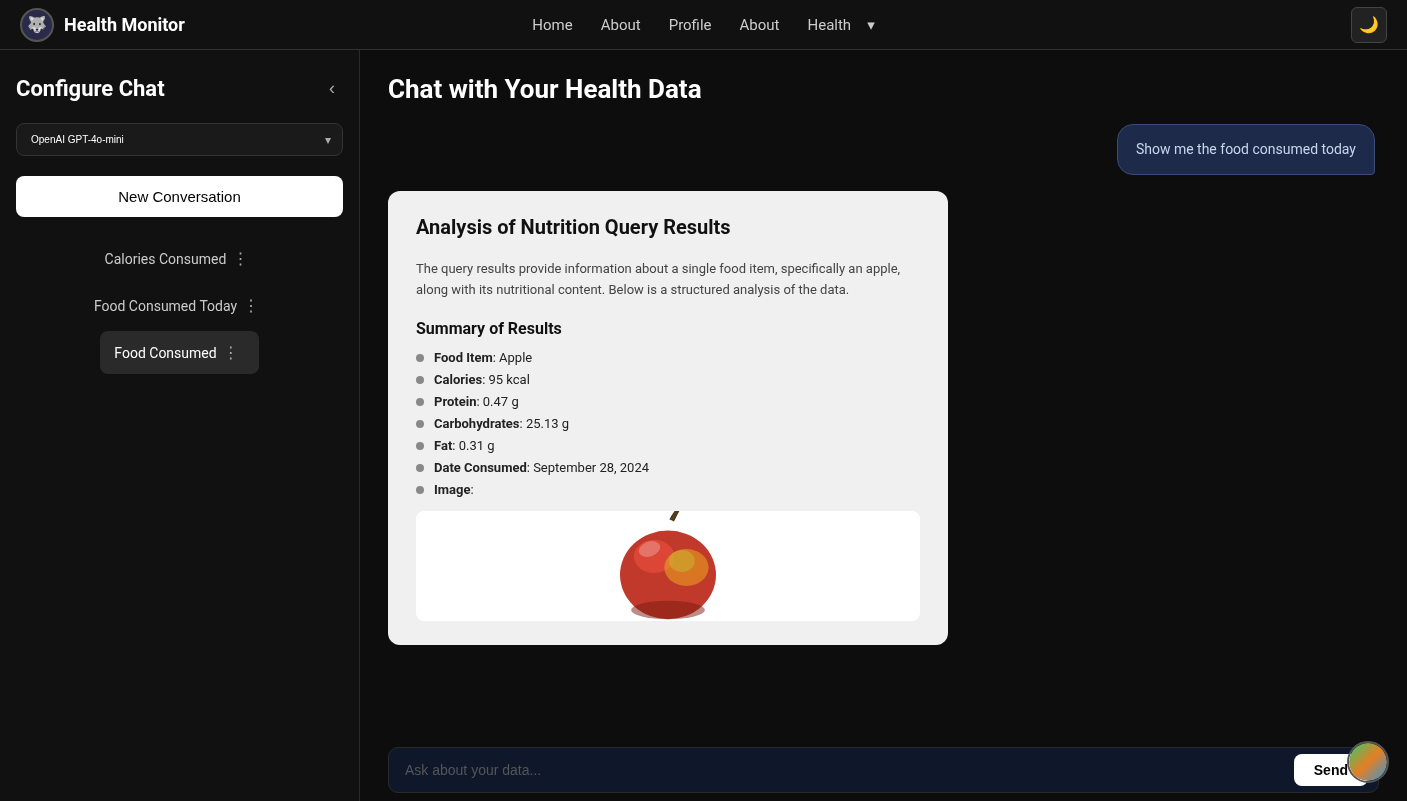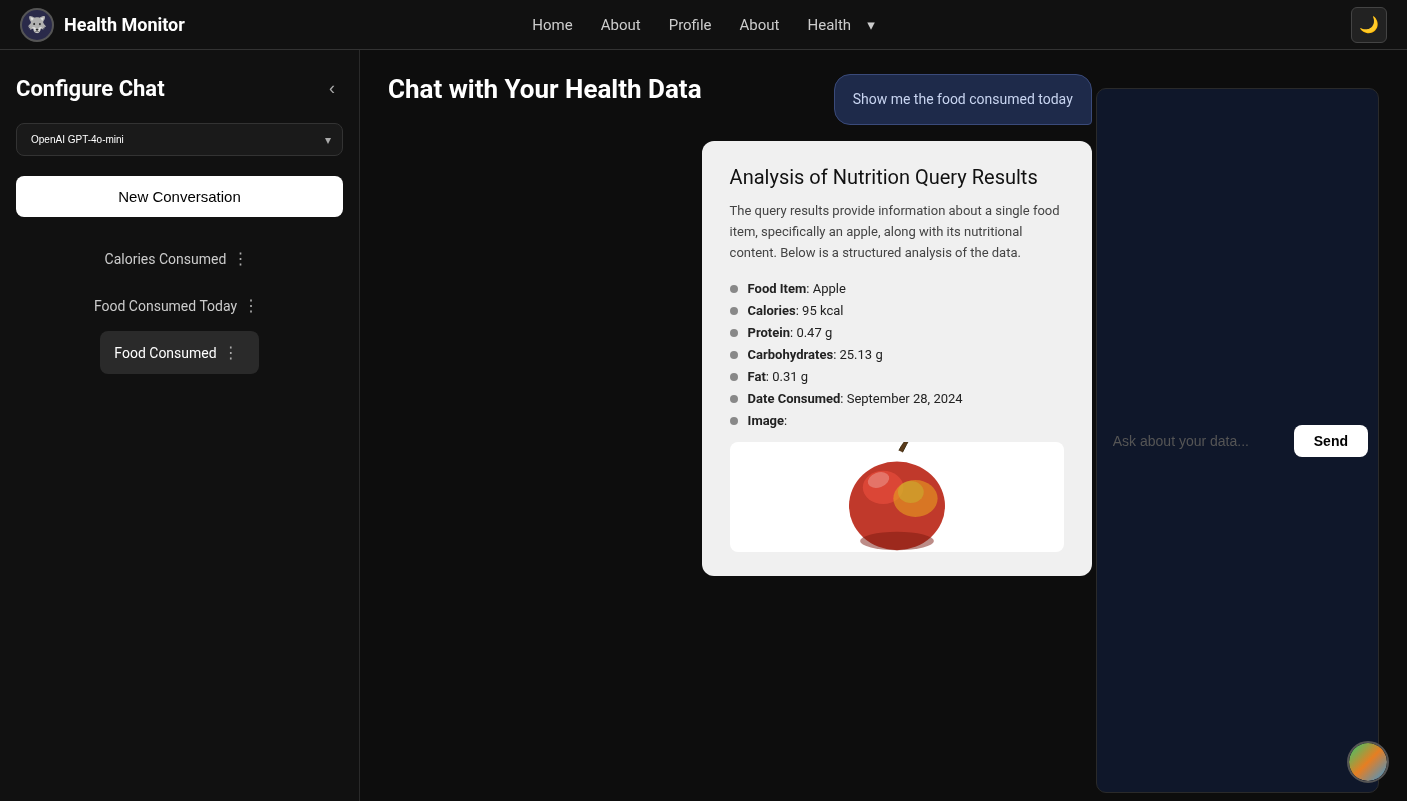--- a/index.html
+++ b/index.html
@@ -176,21 +176,21 @@
       cursor: pointer;
       font-size: 16px;
       padding: 2px 6px;
       border-radius: 4px;
     }
 
     
     .chat-area {
       flex: 1;
       display: flex;
-      flex-direction: row;
+      flex-direction: column;
       background: #0d0d0d;
       padding: 24px 28px 8px;
       overflow: hidden;
     }
     .chat-title {
       font-size: 26px;
       font-weight: 700;
       color: #fff;
       margin-bottom: 20px;
     }
@@ -222,23 +222,23 @@
     }
     .message-card {
       background: #f0f0f0;
       border-radius: 12px;
       padding: 24px 28px;
       max-width: 560px;
       color: #111;
     }
     .message-card-title {
       font-size: 20px;
-      font-weight: 400;
+      font-weight: 700;
       color: #111;
-      margin-bottom: 12px;
+      margin-bottom: 20px;
     }
     .message-card-desc {
       font-size: 13px;
       color: #444;
       line-height: 1.6;
       margin-bottom: 18px;
     }
     .summary-title {
       font-size: 16px;
       font-weight: 700;
@@ -408,20 +408,21 @@
       <div class="message-row-user">
         <div class="message-bubble-user">
           <span>Show me the food consumed today</span>
         </div>
       </div>
 
       <div class="message-row-assistant">
         <div class="message-card">
           <div class="message-card-title">Analysis of Nutrition Query Results</div>
           <div class="message-card-desc">The query results provide information about a single food item, specifically an apple, along with its nutritional content. Below is a structured analysis of the data.</div>
+          <div class="summary-title">Summary of Results</div>
           <ul class="summary-list">
             <li>
               <span class="bullet"></span>
               <span><span class="summary-key">Food Item</span><span>: </span><span>Apple</span></span>
             </li>
             <li>
               <span class="bullet"></span>
               <span><span class="summary-key">Calories</span><span>: </span><span>95 kcal</span></span>
             </li>
             <li>

